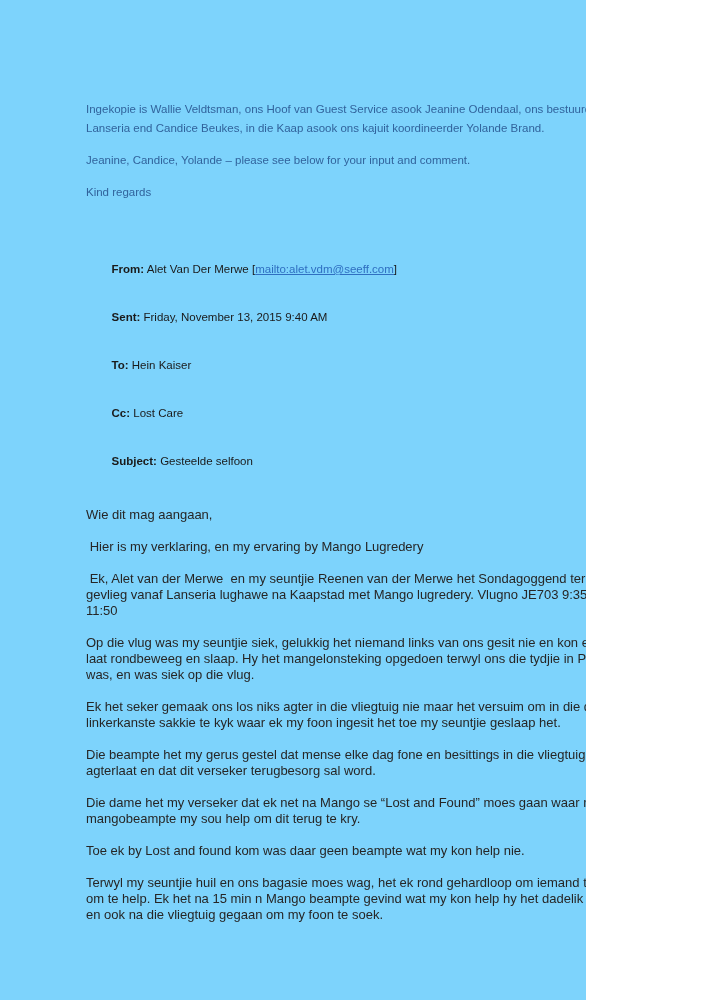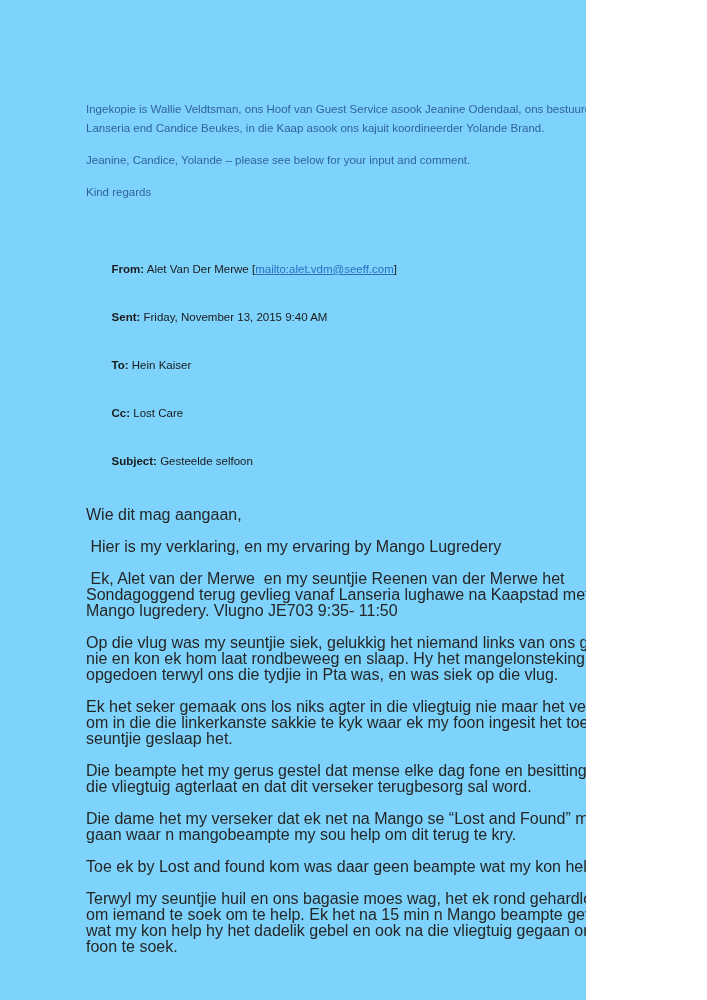--- a/index.html
+++ b/index.html
@@ -47,21 +47,21 @@
     color: #2f6fc1;
     text-decoration: underline;
     cursor: pointer;
   }
   
   .email-body {
     margin-top: 22px;
   }
   .email-body p {
     margin: 0 0 16px 0;
-    font-size: 16px;
+    font-size: 13px;
     line-height: 16px;
     color: #262626;
     white-space: pre-wrap;
   }
 </style>
 </head>
 <body>
 
 <div class="page">
   <div class="content">

